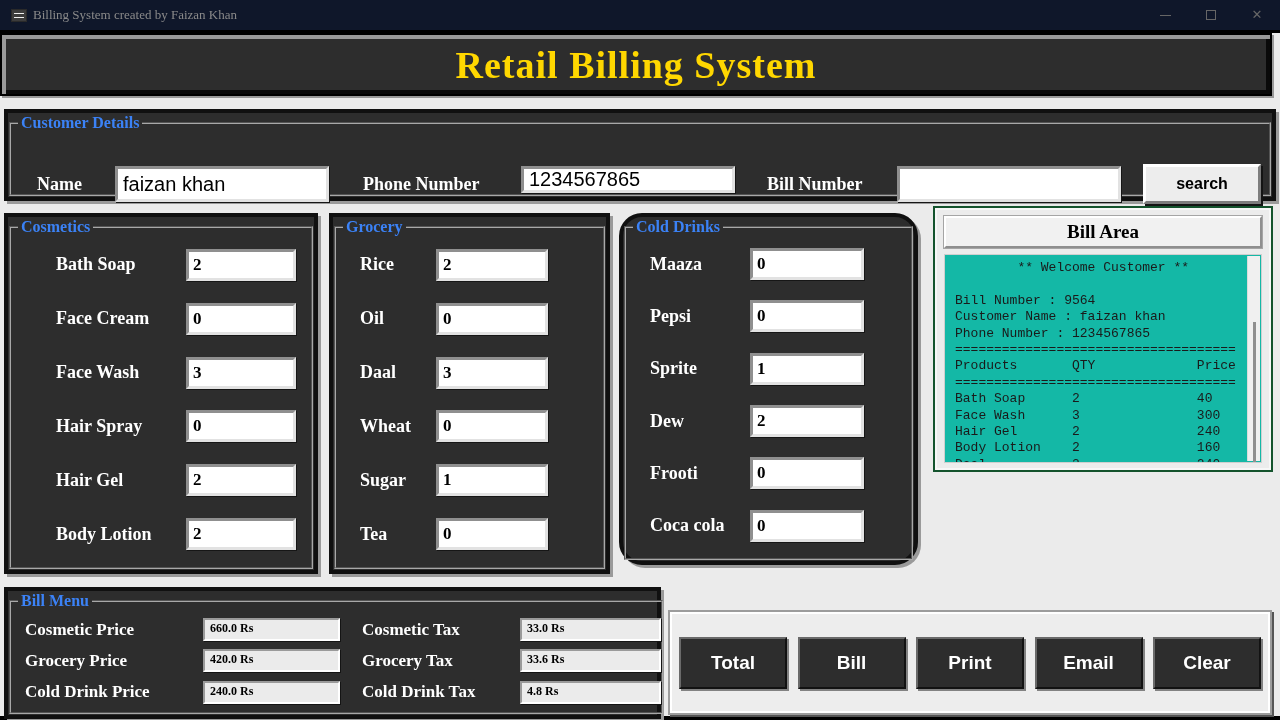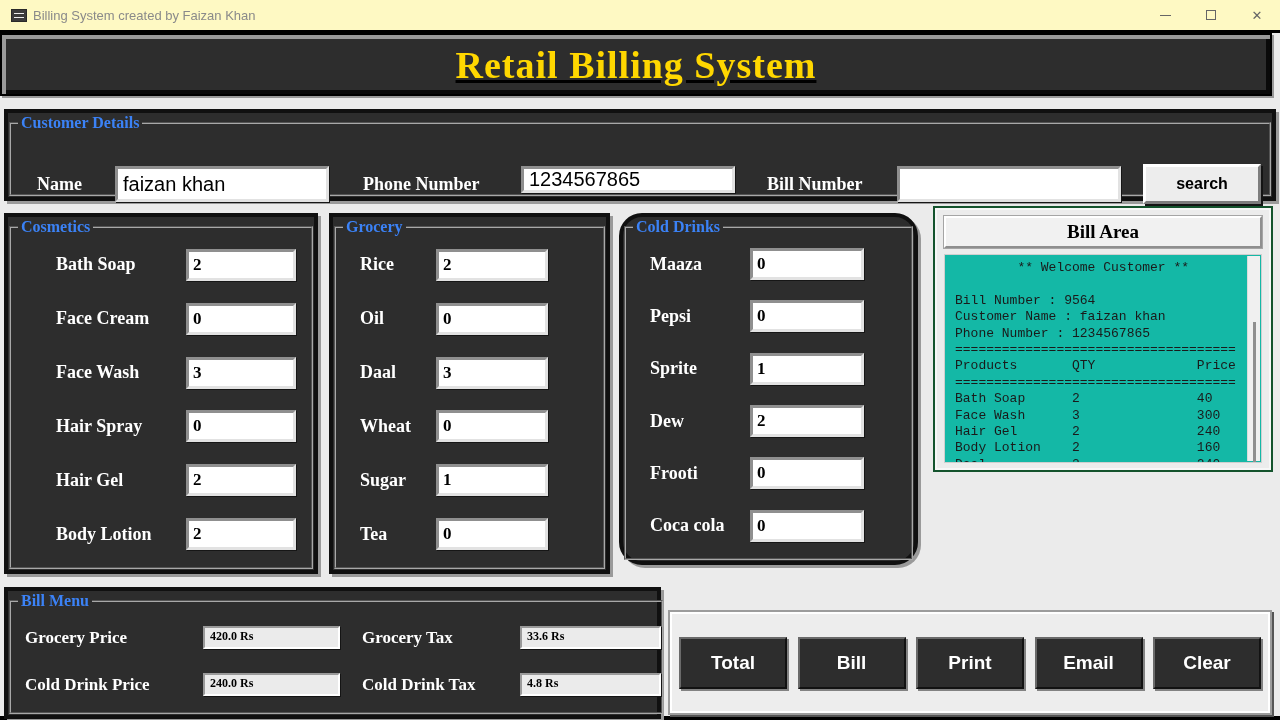--- a/index.html
+++ b/index.html
@@ -1,35 +1,35 @@
 <!DOCTYPE html>
 <html><head>
 <meta charset="utf-8">
 <style>
   * { box-sizing: border-box; margin: 0; padding: 0; }
   html,body { width:1280px; height:720px; overflow:hidden; background:#000; }
   body { font-family:"Liberation Sans", sans-serif; position:relative; }
 
   
   #titlebar { position:absolute; left:0; top:0; width:1280px; height:30px;
-    background:#fef9c3; display:flex; align-items:center; }
+    background:#0f172a; display:flex; align-items:center;font-family:Liberation Serif, serif; }
   #app-icon { width:16px; height:13px; margin:0 6px 0 11px; background:#3c3c3c;
     border:1px solid #2a2a2a; position:relative; }
   #app-icon::before { content:""; position:absolute; left:2px; right:2px; top:3px;
     height:1px; background:#eee; box-shadow:0 4px 0 #eee; }
   #titlebar-text { font-size:13px; color:#8a8a8a; }
   #win-controls { margin-left:auto; display:flex; height:100%; }
   .win-btn { width:46px; height:100%; display:flex; align-items:center; justify-content:center;
     color:#666; font-size:13px; cursor:default; }
   .glyph-min { width:11px; height:1px; background:#666; display:block; }
   .glyph-max { width:10px; height:10px; border:1px solid #666; display:block; }
 
   
   #content { position:absolute; left:0; top:30px; width:1280px; height:690px;
-    background:#ebebeb; border-top:3px solid #000; border-bottom:4px solid #000;text-decoration:underline; }
+    background:#ebebeb; border-top:3px solid #000; border-bottom:4px solid #000; }
 
   .panel { position:absolute; background:#2d2d2d; border:4px solid #101010;
     box-shadow:3px 3px 0 #9a9a9a; }
   .panel fieldset { position:absolute; inset:1px; border:2px groove #a8a8a8; }
   .panel legend { color:#3b82f6; font:bold 16px "Liberation Serif", serif;
     padding:0 3px; margin-left:7px; }
 
   
   #header-panel { left:4px; top:3px; width:1272px; height:63px; background:#2d2d2d;
     border:2px solid #000; box-shadow:inset 4px 4px 0 #9a9a9a, inset -4px -4px 0 #0a0a0a, 2px 2px 0 #9a9a9a;
@@ -264,20 +264,26 @@
         <div id="bill-scroll-thumb"></div>
       </div>
     </div>
   </div>
 
   <div class="panel" id="billmenu-panel">
     <fieldset>
       <legend>Bill Menu</legend>
       <div class="bm-rows">
         <div class="bm-row">
+          <span class="bm-label">Cosmetic Price</span>
+          <span class="bm-value">660.0 Rs</span>
+          <span class="bm-label2">Cosmetic Tax</span>
+          <span class="bm-value bm-value2">33.0 Rs</span>
+        </div>
+        <div class="bm-row">
           <span class="bm-label">Grocery Price</span>
           <span class="bm-value">420.0 Rs</span>
           <span class="bm-label2">Grocery Tax</span>
           <span class="bm-value bm-value2">33.6 Rs</span>
         </div>
         <div class="bm-row">
           <span class="bm-label">Cold Drink Price</span>
           <span class="bm-value">240.0 Rs</span>
           <span class="bm-label2">Cold Drink Tax</span>
           <span class="bm-value bm-value2">4.8 Rs</span>

